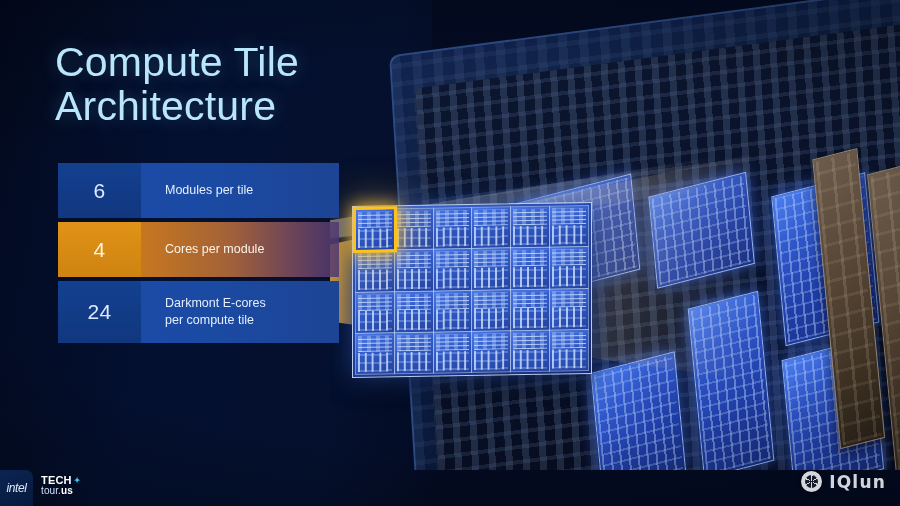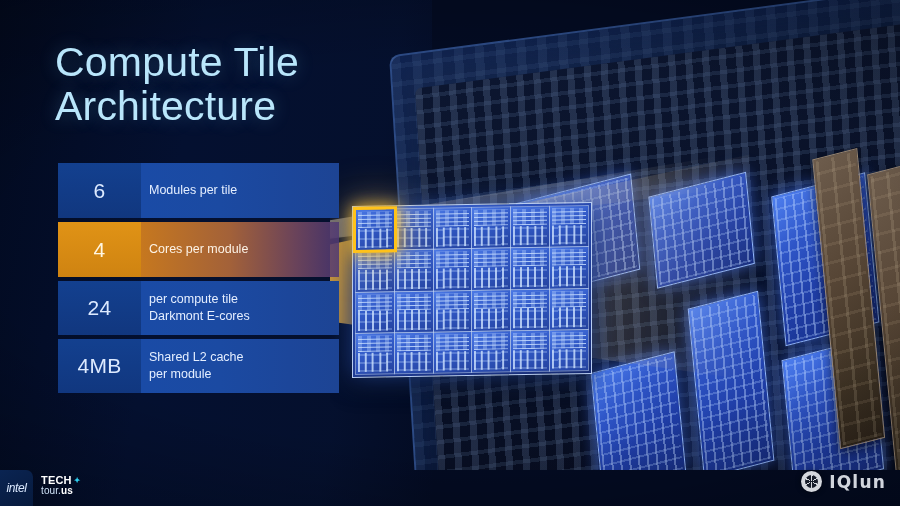--- a/index.html
+++ b/index.html
@@ -181,38 +181,38 @@
     z-index:7;
   }
   .spec-row{
     position:relative;
     display:flex;
     align-items:center;
     height:55px;
     margin-bottom:4px;
     overflow:hidden;
   }
-  .spec-row.tall{ height:54px; }
+  .spec-row.tall{ height:62px; }
 
   .spec-row .num{
     flex:0 0 83px;
     text-align:center;
     font-size:21px;
     font-weight:300;
     color:#ddeaff;
     letter-spacing:.3px;
     z-index:2;
   }
   .spec-row .lbl{
     flex:1;
     font-size:12.5px;
     font-weight:400;
     line-height:1.38;
     color:#e4eeff;
-    padding-left:8px;
+    padding-left:24px;
     z-index:2;
   }
 
   
   .spec-row.blue .num{ background:transparent; }
   .spec-row.blue::before{
     content:"";
     position:absolute; left:0; top:0; bottom:0; width:83px;
     background:linear-gradient(180deg,#13408f 0%,#11377f 100%);
   }
@@ -374,32 +374,25 @@
     <div class="spec-row orange">
       <div class="num">4</div>
       <div class="lbl">
         <div>Cores per module</div>
       </div>
     </div>
 
     <div class="spec-row blue tall">
       <div class="num">24</div>
       <div class="lbl">
+        <div>Darkmont E-cores</div>
         <div>per compute tile</div>
-        <div>Darkmont E-cores</div>
-      </div>
-    </div>
-
-    <div class="spec-row blue tall">
-      <div class="num">4MB</div>
-      <div class="lbl">
-        <div>Shared L2 cache</div>
-        <div>per module</div>
-      </div>
-    </div>
+      </div>
+    </div>
+
 
   </div>
 
   <div class="logo-left">
     <div class="intel-box">
       <span class="intel-mark">intel</span>
     </div>
     <div class="techtour">
       <div class="tt1">
         <span>TECH</span>

